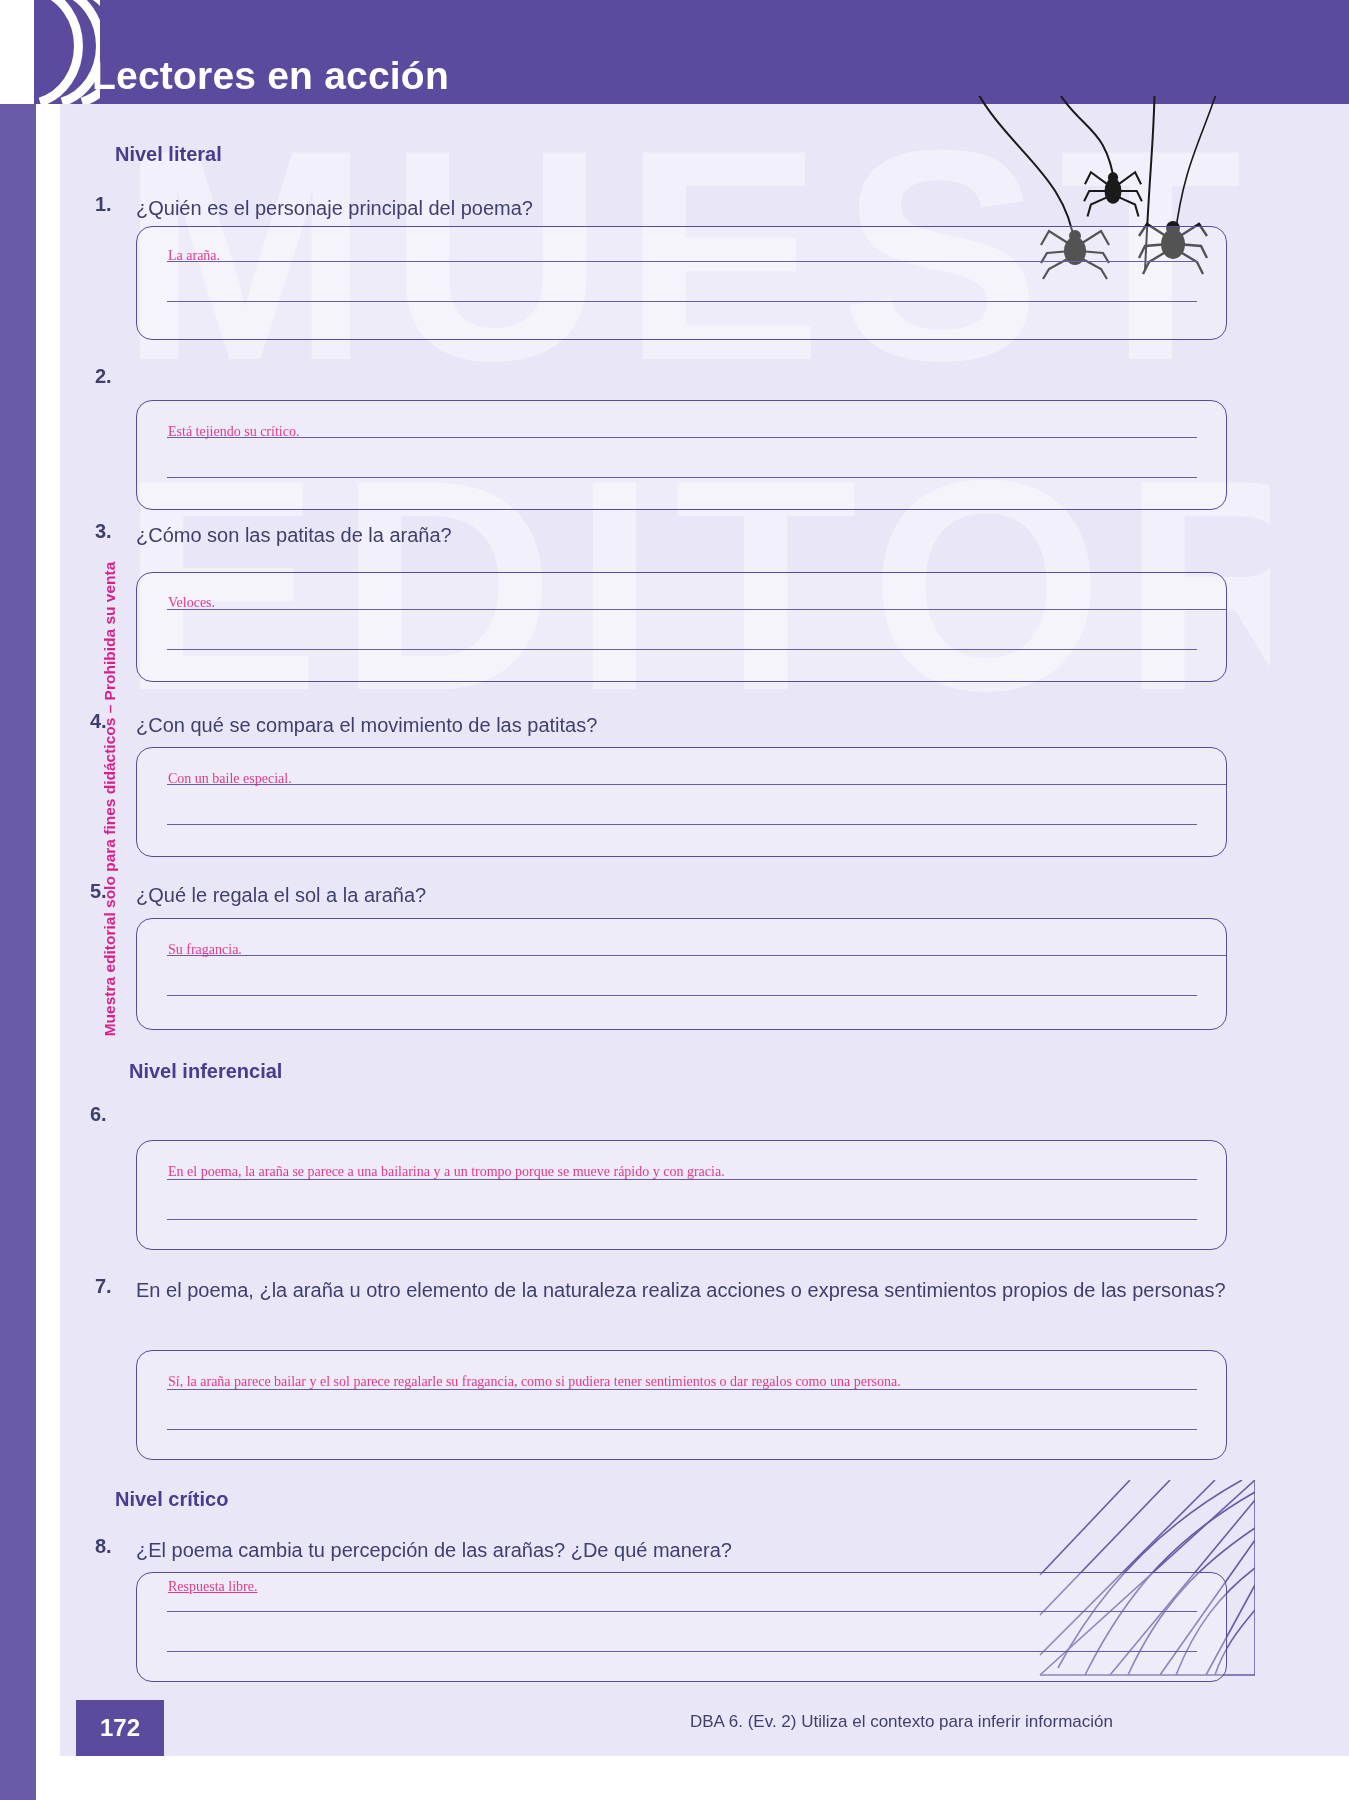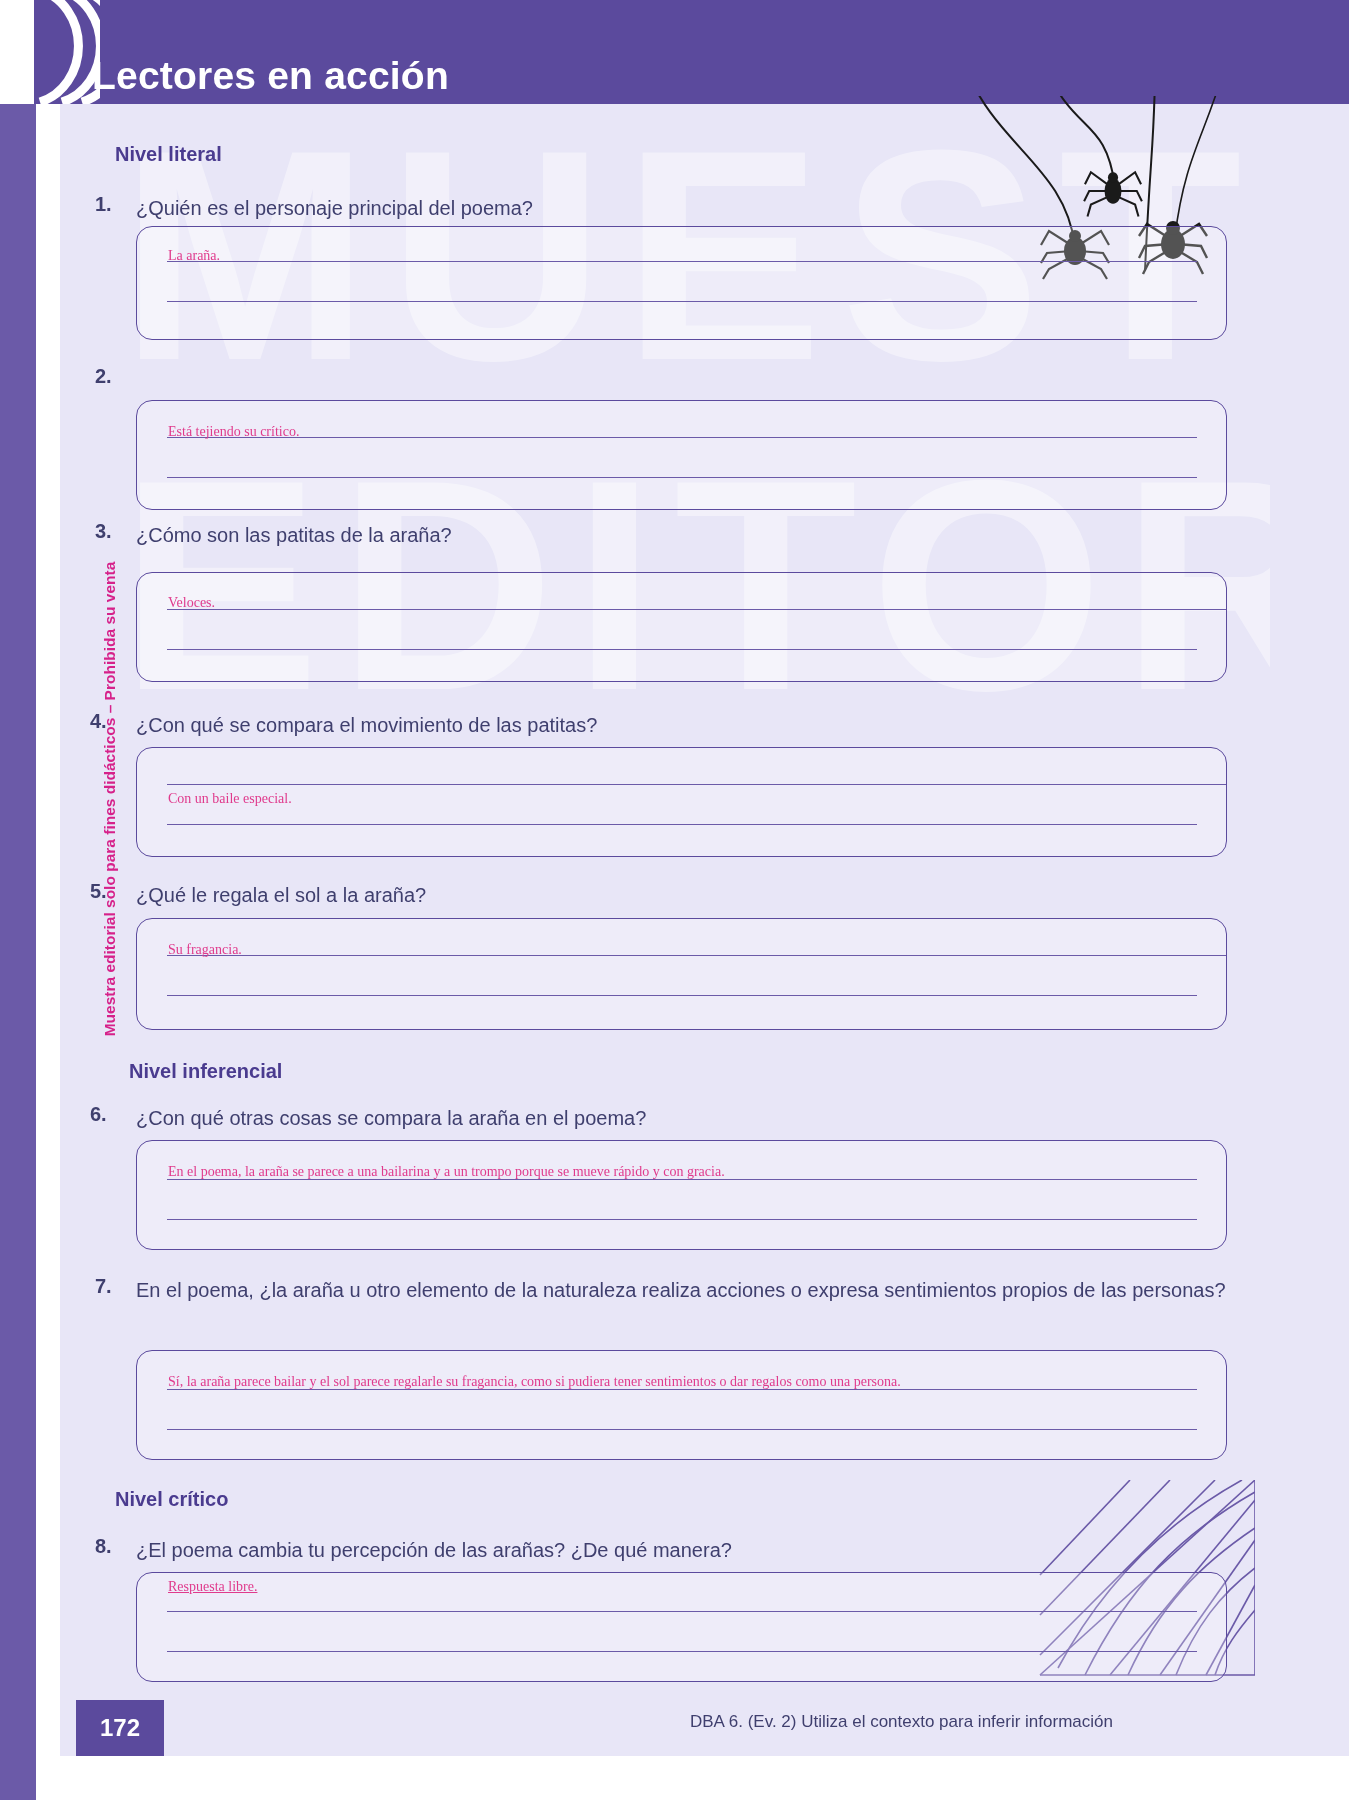--- a/index.html
+++ b/index.html
@@ -294,34 +294,33 @@
     <div class="rule" style="left:30px; top:76px; width:1030px;"></div>
   </div>
   <div class="hand" style="left:168px; top:595px;">Veloces.</div>
 
   <div class="q-num" style="left:90px; top:710px;">4.</div>
   <div class="q-text" style="left:136px; top:710px; width:1000px;">¿Con qué se compara el movimiento de las patitas?</div>
   <div class="answer-box" style="left:136px; top:747px; width:1091px; height:110px;">
     <div class="rule" style="left:30px; top:36px; width:1059px;"></div>
     <div class="rule" style="left:30px; top:76px; width:1030px;"></div>
   </div>
-  <div class="hand" style="left:168px; top:771px;margin-top:20px;">Con un baile especial.</div>
+  <div class="hand" style="left:168px; top:771px;">Con un baile especial.</div>
 
   <div class="q-num" style="left:90px; top:880px;">5.</div>
   <div class="q-text" style="left:136px; top:880px; width:1000px;">¿Qué le regala el sol a la araña?</div>
   <div class="answer-box" style="left:136px; top:918px; width:1091px; height:112px;">
     <div class="rule" style="left:30px; top:36px; width:1059px;"></div>
     <div class="rule" style="left:30px; top:76px; width:1030px;"></div>
   </div>
   <div class="hand" style="left:168px; top:942px;">Su fragancia.</div>
 
   <div class="section-title" style="left:109px; top:1060px;">Nivel inferencial</div>
 
   <div class="q-num" style="left:90px; top:1103px;">6.</div>
-  <div class="q-text" style="left:136px; top:1103px; width:1000px;">¿Con qué otras cosas se compara la araña en el poema?</div>
   <div class="answer-box" style="left:136px; top:1140px; width:1091px; height:110px;">
     <div class="rule" style="left:30px; top:38px; width:1030px;"></div>
     <div class="rule" style="left:30px; top:78px; width:1030px;"></div>
   </div>
   <div class="hand" style="left:168px; top:1164px;">En el poema, la araña se parece a una bailarina y a un trompo porque se mueve rápido y con gracia.</div>
 
   <div class="q-num" style="left:95px; top:1275px;">7.</div>
   <div class="q-text justify" style="left:136px; top:1275px; width:1094px;">En el poema, ¿la araña u otro elemento de la naturaleza realiza acciones o expresa sentimientos propios de las personas?</div>
   <div class="answer-box" style="left:136px; top:1350px; width:1091px; height:110px;">
     <div class="rule" style="left:30px; top:38px; width:1030px;"></div>

